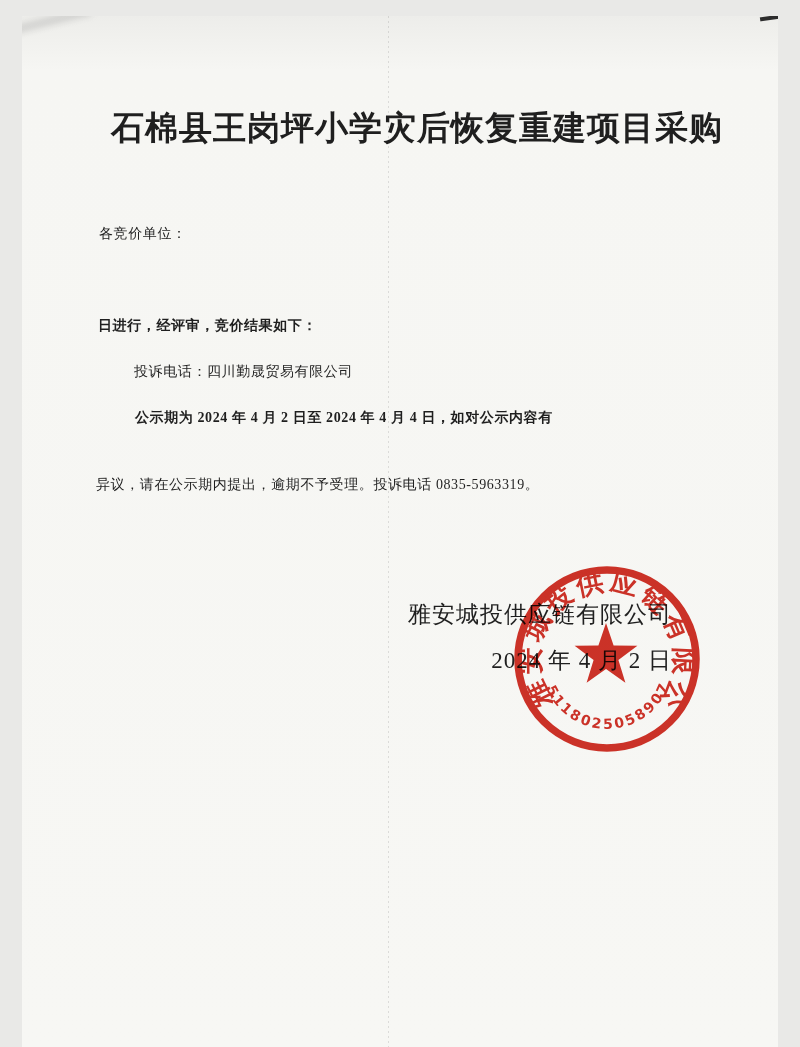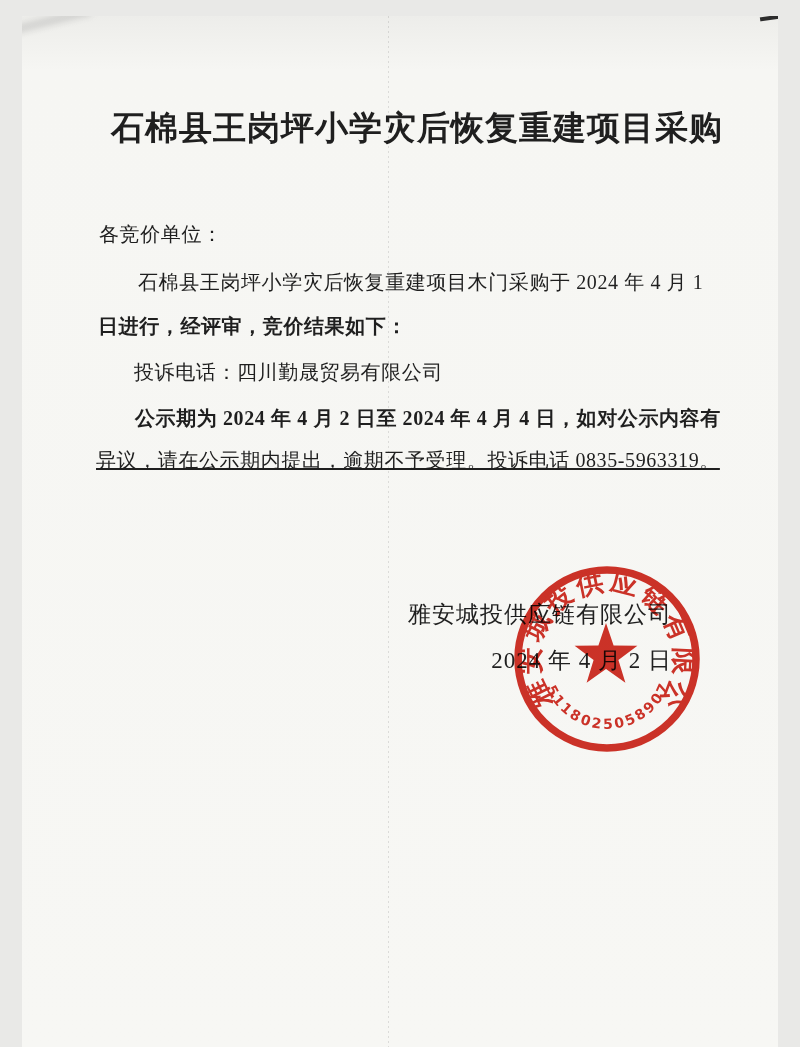--- a/index.html
+++ b/index.html
@@ -33,28 +33,28 @@
   }
   
   .title{
     position:absolute;left:0;top:88px;width:790px;
     text-align:center;
     font-size:33px;font-weight:700;
     letter-spacing:1px;
     line-height:48px;
   }
   
-  .line{position:absolute;font-size:20px;line-height:26px;letter-spacing:0.6px;white-space:nowrap;}
+  .line{position:absolute;font-size:14px;line-height:26px;letter-spacing:0.6px;white-space:nowrap;}
   .l-greeting{left:77px;top:205px;}
   .l-p1l1{left:116px;top:253px;}
   .l-p1l2{left:76px;top:297px;font-weight:bold;}
   .l-winner{left:112px;top:343px;}
   .l-winner .winner-name{font-weight:400;}
   .l-p2l1{left:113px;top:389px;font-weight:bold;}
-  .l-p2l2{left:74px;top:431px;text-decoration:underline;}
+  .l-p2l2{left:74px;top:456px;}
   
   .sig{position:absolute;right:106px;white-space:nowrap;font-size:23px;letter-spacing:1px;}
   .sig-company{top:583px;}
   .sig-date{top:629px;}
   
   .seal{
     position:absolute;left:485px;top:543px;width:200px;height:200px;
     mix-blend-mode:multiply;
     opacity:0.93;
   }
@@ -68,21 +68,20 @@
 
   <div class="smudge-tl"></div>
   <div class="mark-tr"></div>
   <div class="crease"></div>
 
   <div class="title">
     <div>石棉县王岗坪小学灾后恢复重建项目采购</div>
   </div>
 
   <div class="line l-greeting">各竞价单位：</div>
-  <div class="line l-p1l1">石棉县王岗坪小学灾后恢复重建项目木门采购于 2024 年 4 月 1</div>
   <div class="line l-p1l2">日进行，经评审，竞价结果如下：</div>
   <div class="line l-winner">
     <span>投诉电话：</span><span class="winner-name">四川勤晟贸易有限公司</span>
   </div>
   <div class="line l-p2l1">公示期为 2024 年 4 月 2 日至 2024 年 4 月 4 日，如对公示内容有</div>
   <div class="line l-p2l2">异议，请在公示期内提出，逾期不予受理。投诉电话 0835-5963319。</div>
 
   <div class="sig sig-company">雅安城投供应链有限公司</div>
   <div class="sig sig-date">2024 年 4 月 2 日</div>
 

